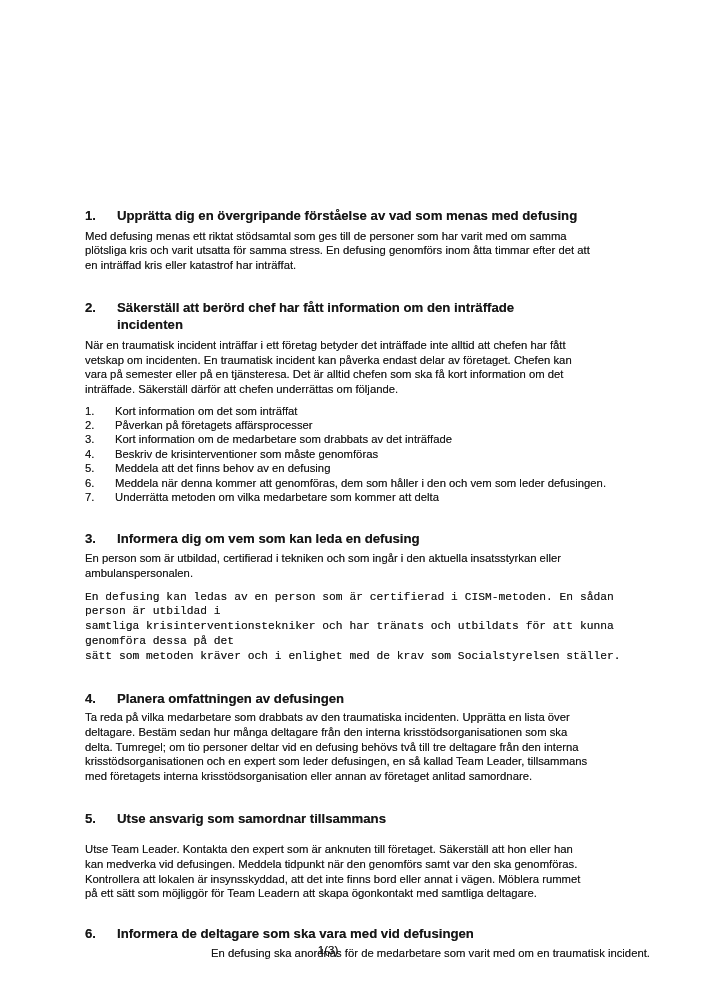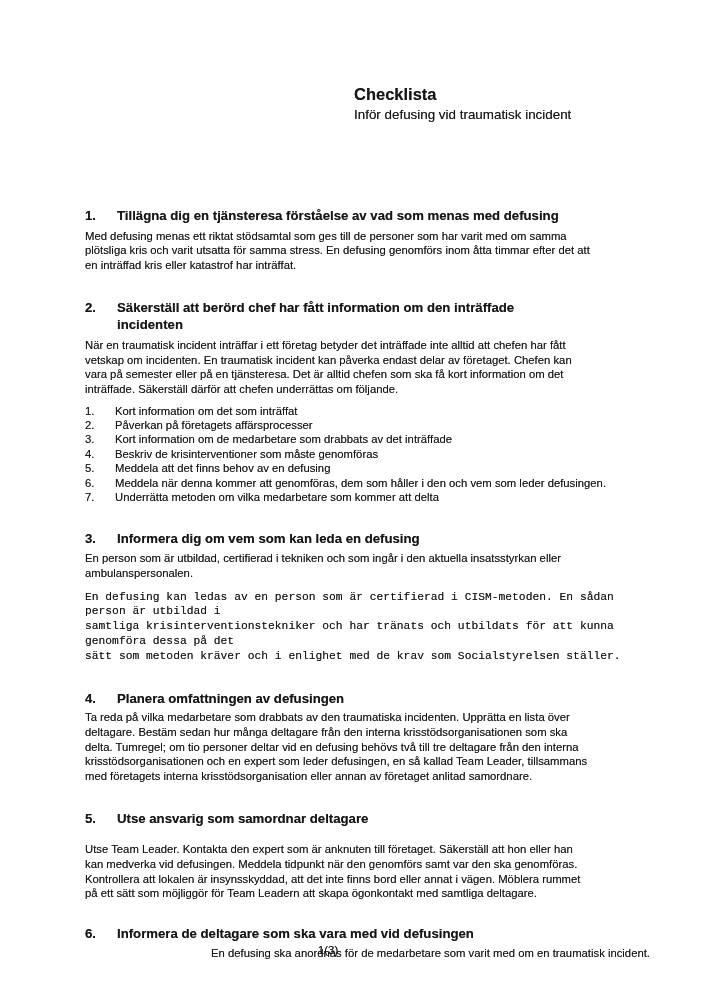--- a/index.html
+++ b/index.html
@@ -54,30 +54,26 @@
     text-align: center;
     font-size: 11.5px;
     line-height: 14px;
   }
 </style>
 </head>
 <body>
 
 <div class="page">
 
-  <div class="doc-header">
-    <div class="doc-title">Checklista</div>
-    <div class="doc-subtitle">Inför defusing vid traumatisk incident</div>
-  </div>
 
   <div class="content">
 
     <div class="sec-heading" id="h-s1">
       <span class="sec-num">1.</span>
-      <span class="sec-title">Tillägna dig en tjänsteresa förståelse av vad som menas med defusing</span>
+      <span class="sec-title">Upprätta dig en övergripande förståelse av vad som menas med defusing</span>
     </div>
     <div class="body-par" id="p-s1a">Med defusing menas ett riktat stödsamtal som ges till de personer som har varit med om samma
 plötsliga kris och varit utsatta för samma stress. En defusing genomförs inom åtta timmar efter det att
 en inträffad kris eller katastrof har inträffat.</div>
 
     <div class="sec-heading" id="h-s2">
       <span class="sec-num">2.</span>
       <span class="sec-title">Säkerställ att berörd chef har fått information om den inträffade
 incidenten</span>
     </div>
@@ -132,21 +128,21 @@
       <span class="sec-title">Planera omfattningen av defusingen</span>
     </div>
     <div class="body-par" id="p-s4a">Ta reda på vilka medarbetare som drabbats av den traumatiska incidenten. Upprätta en lista över
 deltagare. Bestäm sedan hur många deltagare från den interna krisstödsorganisationen som ska
 delta. Tumregel; om tio personer deltar vid en defusing behövs två till tre deltagare från den interna
 krisstödsorganisationen och en expert som leder defusingen, en så kallad Team Leader, tillsammans
 med företagets interna krisstödsorganisation eller annan av företaget anlitad samordnare.</div>
 
     <div class="sec-heading" id="h-s5">
       <span class="sec-num">5.</span>
-      <span class="sec-title">Utse ansvarig som samordnar deltagare</span>
+      <span class="sec-title">Utse ansvarig som samordnar tillsammans</span>
     </div>
     <div class="body-par" id="p-s5a">Utse Team Leader. Kontakta den expert som är anknuten till företaget. Säkerställ att hon eller han
 kan medverka vid defusingen. Meddela tidpunkt när den genomförs samt var den ska genomföras.
 Kontrollera att lokalen är insynsskyddad, att det inte finns bord eller annat i vägen. Möblera rummet
 på ett sätt som möjliggör för Team Leadern att skapa ögonkontakt med samtliga deltagare.</div>
 
     <div class="sec-heading" id="h-s6">
       <span class="sec-num">6.</span>
       <span class="sec-title">Informera de deltagare som ska vara med vid defusingen</span>
     </div>

